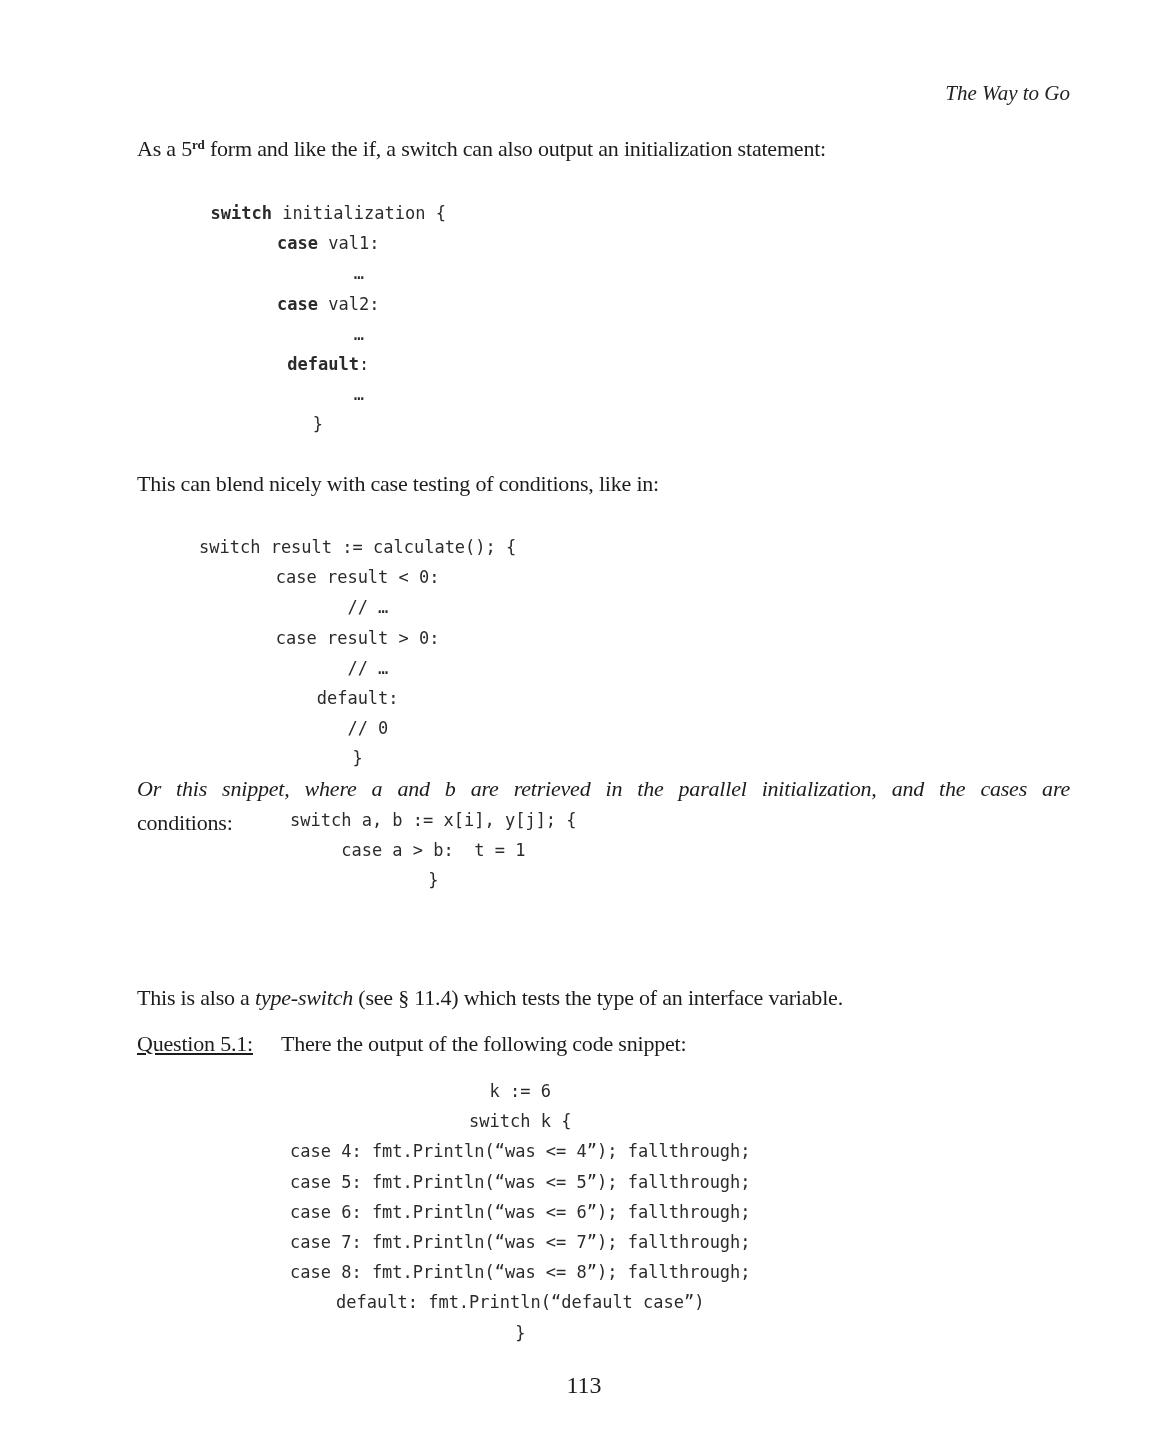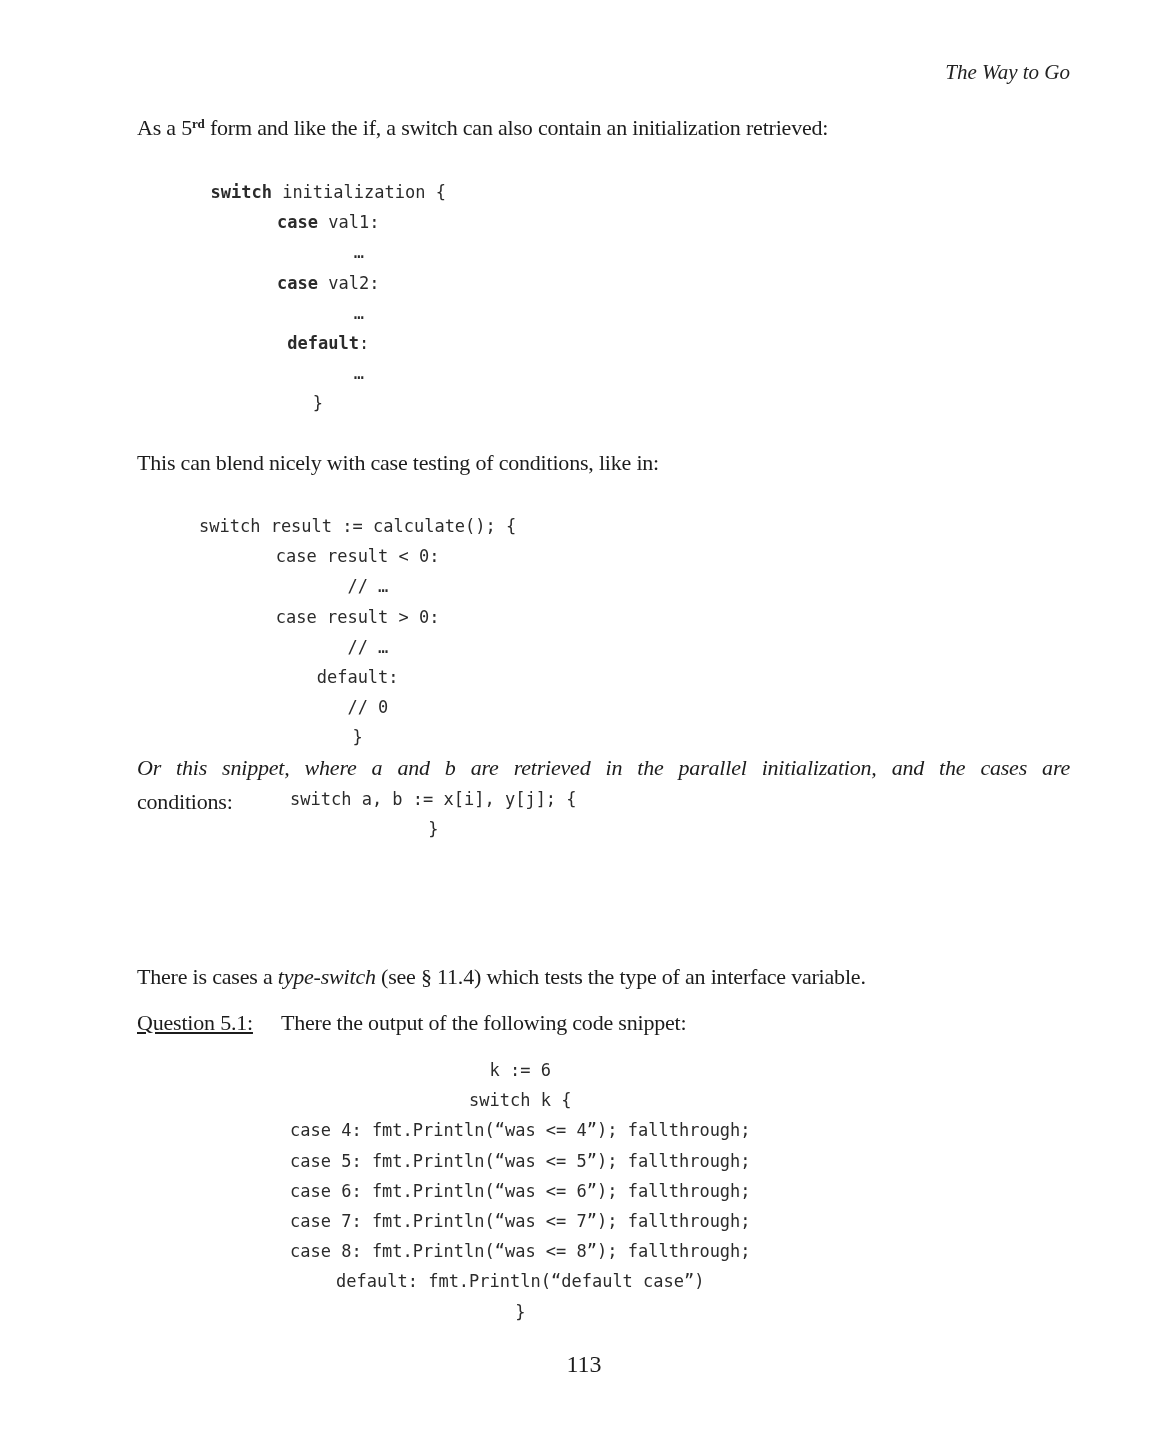--- a/index.html
+++ b/index.html
@@ -4,21 +4,21 @@
 <style>
   html, body { margin: 0; padding: 0; }
   body {
     width: 1168px; height: 1440px;
     background: #ffffff;
     position: relative;
     font-family: "Liberation Serif", serif;
     color: #1c1c1c;
     overflow: hidden;
   }
-  .abs { position: absolute; }
+  .abs { position: absolute; margin-top: 21px; }
   .body-text {
     font-size: 22px;
     line-height: 28px;
     letter-spacing: -0.2px;
   }
   .header-text {
     font-style: italic;
     font-size: 21px;
     color: #222;
   }
@@ -51,38 +51,38 @@
     font-size: 24px;
   }
   .cond-row { display: flex; align-items: flex-start; }
 </style>
 </head>
 <body>
 
 <div class="abs header-text" style="top: 60px; right: 98px;">The Way to Go</div>
 
 <div class="abs body-text" style="top: 114px; left: 137px; width: 933px;">
-  <span>As a 5</span><span class="sup">rd</span><span> form and like the if, a switch can also contain an initialization retrieved:</span>
+  <span>As a 5</span><span class="sup">rd</span><span> form and like the if, a switch can also output an initialization statement:</span>
 </div>
 
 <div class="abs code" style="top: 177px; left: 190px;"><div class="code-line"><span>  </span><span class="kw">switch</span><span> initialization {</span></div><div class="code-line"><span>  </span><span class="kw">case</span><span> val1:</span></div><div class="code-line"><span>        …</span></div><div class="code-line"><span>  </span><span class="kw">case</span><span> val2:</span></div><div class="code-line"><span>        …</span></div><div class="code-line"><span>  </span><span class="kw">default</span><span>:</span></div><div class="code-line"><span>        …</span></div><div class="code-line"><span>}</span></div></div>
 
 <div class="abs body-text" style="top: 449px; left: 137px; width: 933px;">This can blend nicely with case testing of conditions, like in:</div>
 
 <div class="abs code" style="top: 511px; left: 199px;"><div class="code-line"><span>switch result := calculate(); {</span></div><div class="code-line"><span>case result &lt; 0:</span></div><div class="code-line"><span>  // …</span></div><div class="code-line"><span>case result &gt; 0:</span></div><div class="code-line"><span>  // …</span></div><div class="code-line"><span>default:</span></div><div class="code-line"><span>  // 0</span></div><div class="code-line"><span>}</span></div></div>
 
 <div class="abs body-text just" style="top: 754px; left: 137px; font-style: italic;">Or this snippet, where a and b are retrieved in the parallel initialization, and the cases are</div>
 
 <div class="abs cond-row" style="top: 788px; left: 137px;">
   <span class="body-text" style="width: 153px; flex: none;">conditions:</span>
-  <div class="code" style="margin-top: -4px;"><div class="code-line"><span>switch a, b := x[i], y[j]; {</span></div><div class="code-line"><span>}</span></div></div>
+  <div class="code" style="margin-top: -4px;"><div class="code-line"><span>switch a, b := x[i], y[j]; {</span></div><div class="code-line"><span>case a &gt; b:  t = 1</span></div><div class="code-line"><span>}</span></div></div>
 </div>
 
 <div class="abs body-text" style="top: 963px; left: 137px; width: 933px;">
-  <span>There is cases a </span><span class="italic">type-switch</span><span> (see § 11.4) which tests the type of an interface variable.</span>
+  <span>This is also a </span><span class="italic">type-switch</span><span> (see § 11.4) which tests the type of an interface variable.</span>
 </div>
 
 <div class="abs body-text" style="top: 1009px; left: 137px; width: 933px;">
   <span class="underline">Question 5.1:</span><span class="qgap">There the output of the following code snippet:</span>
 </div>
 
 <div class="abs code" style="top: 1055px; left: 290px;"><div class="code-line"><span>k := 6</span></div><div class="code-line"><span>switch k {</span></div><div class="code-line"><span>case 4: fmt.Println(“was &lt;= 4”); fallthrough;</span></div><div class="code-line"><span>case 5: fmt.Println(“was &lt;= 5”); fallthrough;</span></div><div class="code-line"><span>case 6: fmt.Println(“was &lt;= 6”); fallthrough;</span></div><div class="code-line"><span>case 7: fmt.Println(“was &lt;= 7”); fallthrough;</span></div><div class="code-line"><span>case 8: fmt.Println(“was &lt;= 8”); fallthrough;</span></div><div class="code-line"><span>default: fmt.Println(“default case”)</span></div><div class="code-line"><span>}</span></div></div>
 
 <div class="abs page-number" style="top: 1351px; left: 0;">113</div>
 

